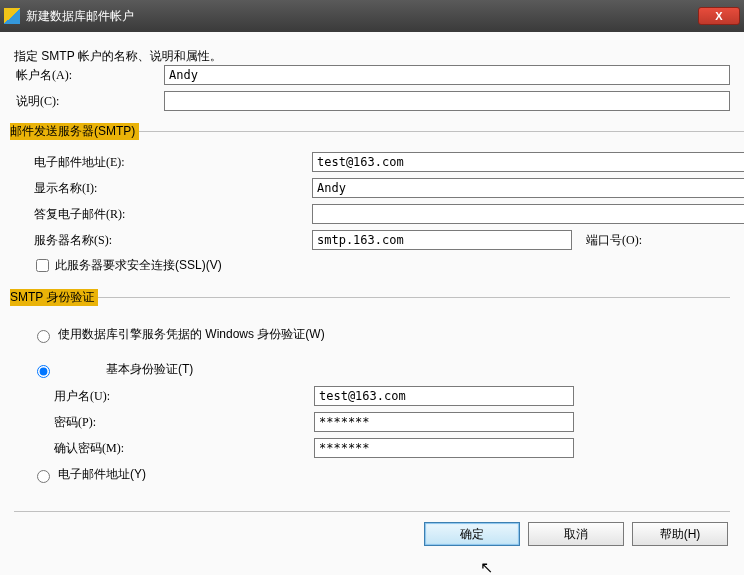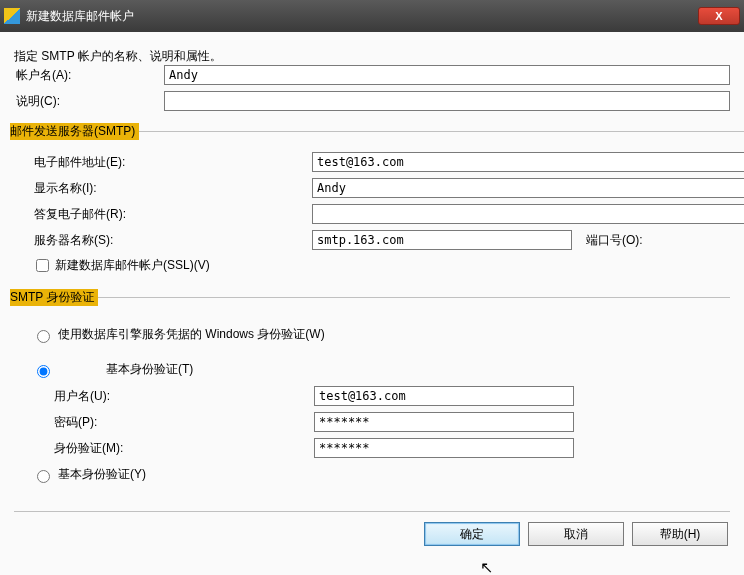--- a/index.html
+++ b/index.html
@@ -4,21 +4,21 @@
 <style>
 * { box-sizing: border-box; font-family: "Microsoft YaHei", "SimSun", Tahoma, sans-serif; font-size: 12px; }
 body { margin: 0; background: #fff; width: 744px; height: 575px; overflow: hidden; }
 .titlebar { height: 26px; background: linear-gradient(#5a5a5a,#3a3a3a); display: flex; align-items: center; padding: 16px 4px; color: #fff; position: relative; }
 .titlebar .icon { width: 16px; height: 16px; background: linear-gradient(135deg,#f0c419 50%,#3498db 50%); margin-right: 6px; }
 .titlebar .title { flex: 1; color: #fff; }
 .close-btn { width: 42px; height: 18px; background: linear-gradient(#e74c3c,#c0392b); border: 1px solid #8b2318; border-radius: 3px; color: #fff; display: flex; align-items: center; justify-content: center; font-weight: bold; font-size: 11px; cursor: default; }
 .content { padding: 16px 14px 10px 14px; background: #fafafa; height: calc(100% - 26px); position: relative; }
 .instruction { }
 .row { display: flex; align-items: center; margin-bottom: 6px; }
-.row label { flex: 0 0 150px; padding-left: 2px; }
+.row label { flex: 0 0 150px; padding-left: 2px; font-family: Liberation Serif, serif; }
 .row input[type=text], .row input[type=password] { flex: 1; height: 20px; border: 1px solid #7a7a7a; padding: 1px 4px; font-family: "SimSun", monospace; font-size: 12px; background: #fff; }
 fieldset { border: 1px solid #c0c0c0; border-left: none; border-right: none; border-bottom: none; margin: 12px 0 0 0; padding: 12px 0 0 0; position: relative; }
 fieldset legend { padding: 0 4px 0 0; margin-left: -4px; background: #eab308; }
 .indent { padding-left: 18px; }
 .indent .row label { flex: 0 0 280px; }
 .port-row input.server { flex: 0 0 260px; }
 .port-row .portlabel { margin-left: 12px; flex: 0 0 88px; }
 .chk-row { display: flex; align-items: center; margin: 6px 0 2px 0; }
 .chk-row input { margin-right: 6px; }
 .radio-row { display: flex; align-items: center; margin: 8px 0; padding-left: 18px; }
@@ -70,21 +70,21 @@
         <input type="text" value="" style="">
       </div>
       <div class="row port-row">
         <label>服务器名称(S):</label>
         <input type="text" class="server" value="smtp.163.com" style="">
         <label class="portlabel">端口号(O):</label>
 
       </div>
       <div class="chk-row">
         <input type="checkbox" style="">
-        <label>新建数据库邮件帐户(SSL)(V)</label>
+        <label>此服务器要求安全连接(SSL)(V)</label>
       </div>
     </div>
   </fieldset>
 
   <fieldset>
     <legend>SMTP 身份验证</legend>
 
     <div class="radio-row">
       <input type="radio" name="auth" style="">
       <label>使用数据库引擎服务凭据的 Windows 身份验证(W)</label>
@@ -98,28 +98,28 @@
     <div class="auth-indent">
       <div class="row">
         <label>用户名(U):</label>
         <input type="text" value="test@163.com" style="">
       </div>
       <div class="row">
         <label>密码(P):</label>
         <input type="text" value="*******" style="">
       </div>
       <div class="row">
-        <label>身份验证(M):</label>
+        <label>确认密码(M):</label>
         <input type="text" value="*******" style="">
       </div>
     </div>
 
     <div class="radio-row">
       <input type="radio" name="auth" style="">
-      <label>基本身份验证(Y)</label>
+      <label>电子邮件地址(Y)</label>
     </div>
   </fieldset>
 
   <div class="divider"></div>
 
   <div class="button-bar">
     <button class="primary">确定</button>
     <button>取消</button>
     <button>帮助(H)</button>
   </div>

